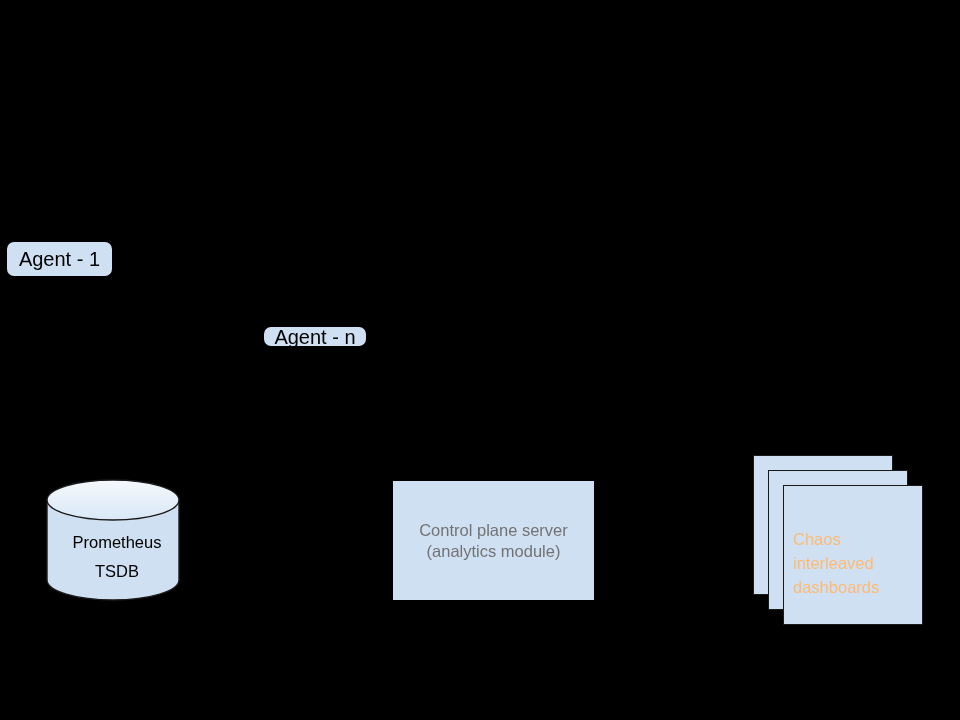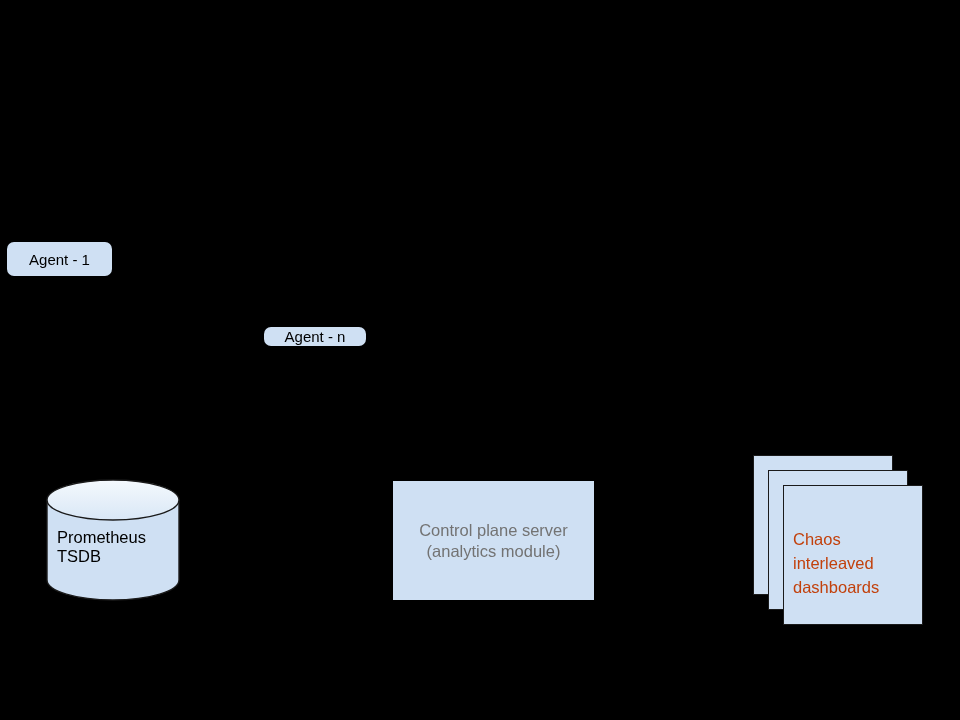--- a/index.html
+++ b/index.html
@@ -15,21 +15,21 @@
     overflow: hidden;
     font-family: "Liberation Sans", sans-serif;
   }
 
   
   .agent-box {
     position: absolute;
     background: #cfe0f3;
     border-radius: 7px;
     color: #000000;
-    font-size: 15px;
+    font-size: 20px;
     line-height: 1;
     display: flex;
     align-items: center;
     justify-content: center;
     white-space: nowrap;
   }
   #agent-1 { left: 7px;   top: 242px; width: 105px; height: 34px; }
   #agent-2 { left: 124px; top: 279px; width: 103px; height: 34px; }
   #agent-n { left: 264px; top: 327px; width: 102px; height: 19px; }
 
@@ -42,22 +42,22 @@
     height: 124px;
   }
   #tsdb svg { display: block; }
   .tsdb-label {
     position: absolute;
     left: 11px;
     top: 50px;
     width: 120px;
     color: #000000;
     font-size: 16.5px;
-    line-height: 19px;
-    text-align: left;
+    line-height: 29px;
+    text-align: center;
     white-space: pre-line;
   }
 
   
   #control-plane {
     position: absolute;
     left: 393px;
     top: 481px;
     width: 201px;
     height: 119px;
@@ -89,21 +89,21 @@
     box-sizing: border-box;
   }
   #dash-card-back  { left: 0px;  top: 0px;  }
   #dash-card-mid   { left: 15px; top: 15px; }
   #dash-card-front { left: 30px; top: 30px; }
   .dash-label {
     position: absolute;
     left: 40px;
     top: 72px;
     width: 120px;
-    color: #c2410c;
+    color: #fdba74;
     font-size: 16.5px;
     line-height: 24px;
     text-align: left;
     white-space: pre-line;
   }
 
   
   #dash-arrow {
     position: absolute;
     left: 748px;

